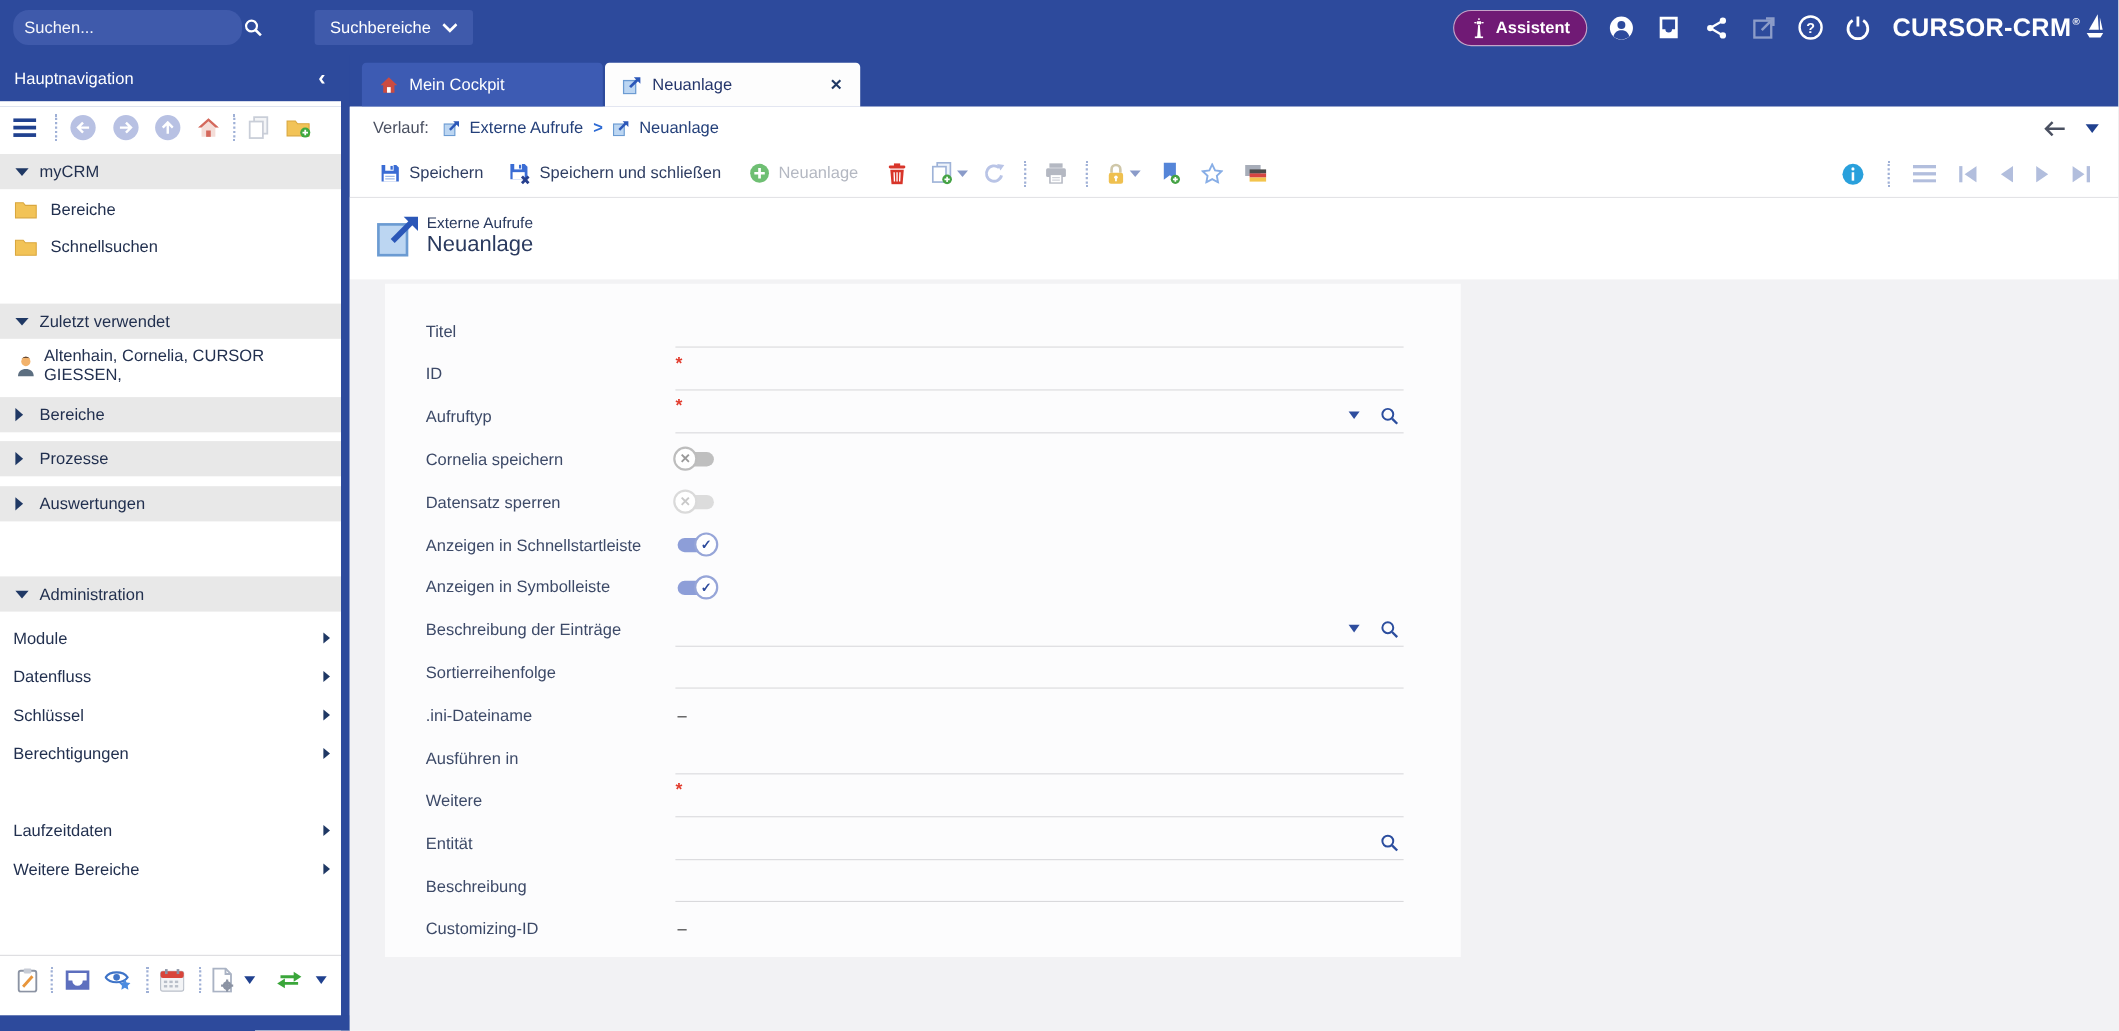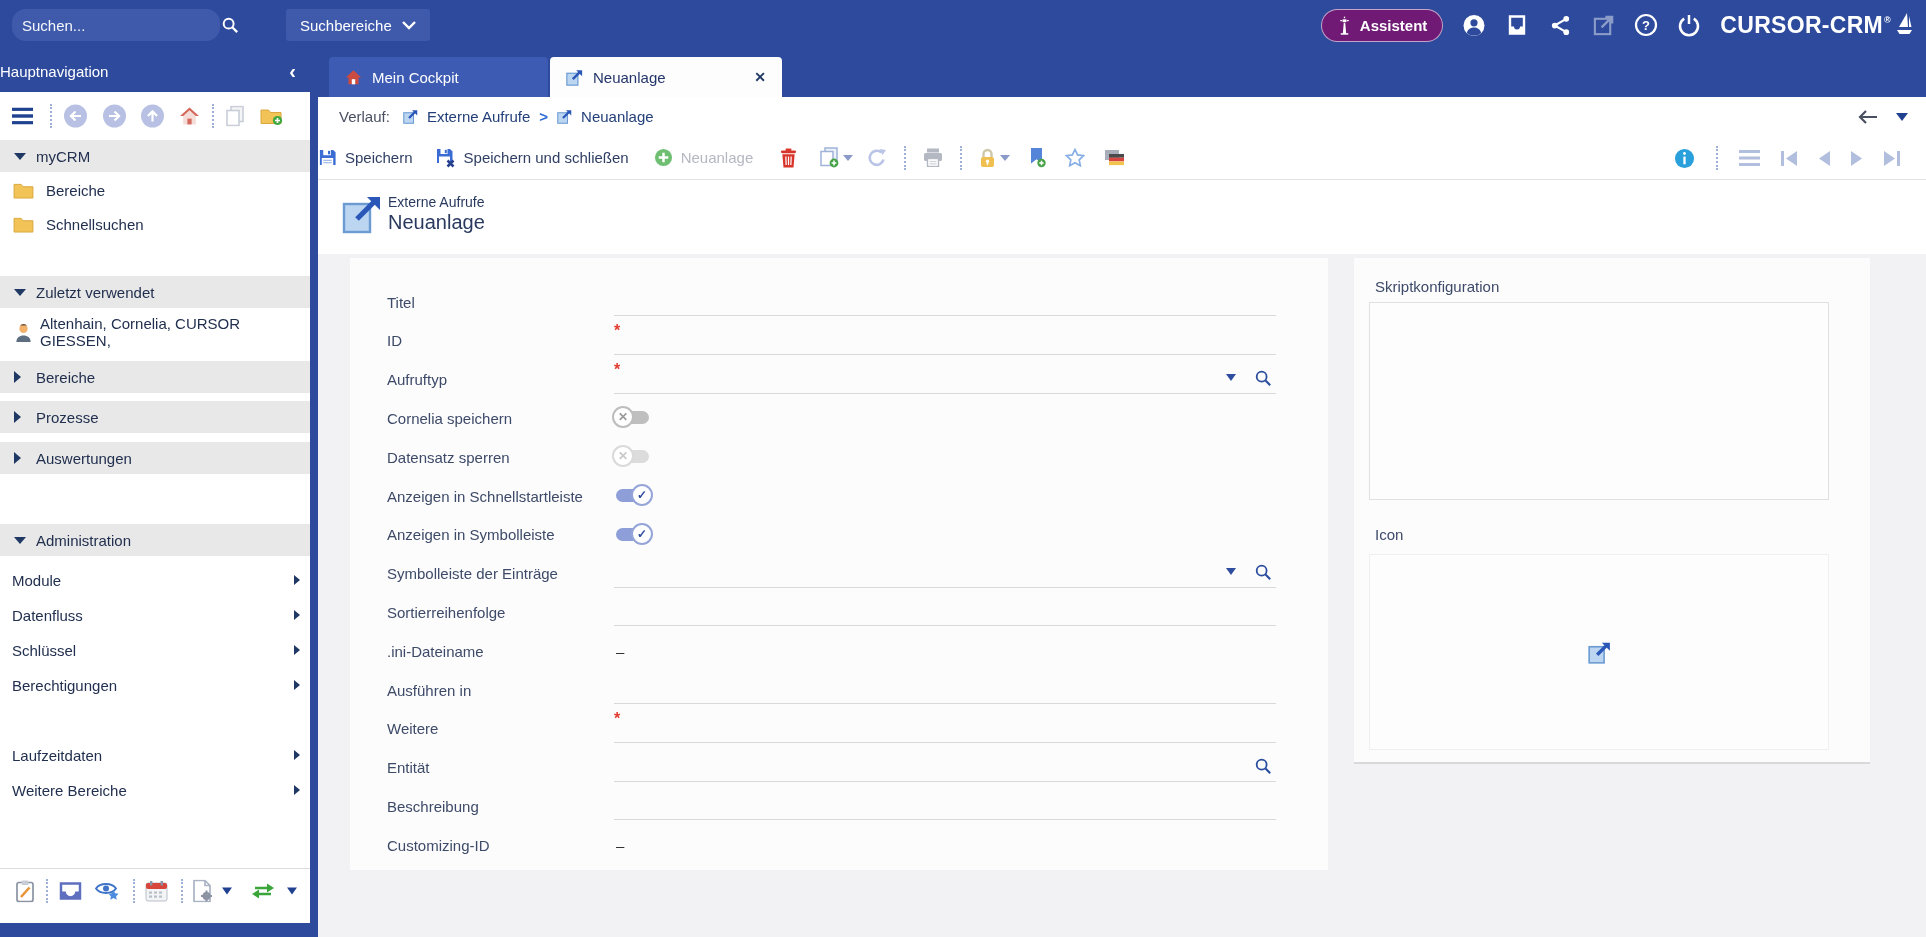--- a/index.html
+++ b/index.html
@@ -16,21 +16,21 @@
   .topbar-right { position:absolute; right:12px; top:0; height:50px; display:flex; align-items:center; gap:19px; }
   .assistant-pill { display:flex; align-items:center; gap:8px; height:33px; padding:0 15px; border:1.5px solid rgba(255,255,255,.6); border-radius:17px; background:#701a75; color:#fff; font-size:15px; font-weight:bold; cursor:pointer; }
   .tb-icon { width:24px; height:24px; display:flex; align-items:center; justify-content:center; cursor:pointer; }
   .tb-icon.dim { opacity:.45; }
   .brand { color:#fff; font-size:23px; font-weight:bold; letter-spacing:.3px; display:flex; align-items:flex-start; gap:1px; }
   .brand sup { font-size:9px; margin-top:3px; }
 
   
   .band2 { position:absolute; left:0; top:50px; width:1926px; height:47px; background:#2d4a9c; }
   .sidebar-head { position:absolute; left:0; top:0; width:310px; height:42px; color:#fff; display:flex; align-items:center; }
-  .sidebar-head .t { font-size:15px; }
+  .sidebar-head .t { margin-left:13px; font-size:15px; }
   .sidebar-head .collapse { position:absolute; right:14px; font-size:20px; font-weight:bold; cursor:pointer; line-height:1; }
   .sidebar-head-under { position:absolute; left:0; top:42px; width:310px; height:5px; background:#fff; }
   .tab { position:absolute; top:7px; height:40px; border-radius:4px 4px 0 0; display:flex; align-items:center; gap:10px; padding:0 16px; font-size:15px; cursor:pointer; }
   .tab.inactive { left:329px; width:219px; background:#3d5bb3; color:#fff; }
   .tab.active { left:550px; width:232px; background:#fdfdfd; color:#24356b; }
   .tab .close { margin-left:auto; font-weight:bold; font-size:14px; color:#1f3864; cursor:pointer; }
 
   
   .sidebar { position:absolute; left:0; top:97px; width:310px; height:826px; background:#fff; }
   .v-divider { position:absolute; left:310px; top:50px; width:8px; height:887px; background:#2d4a9c; }
@@ -55,21 +55,21 @@
   .sb-bottombar .it { position:absolute; top:50%; transform:translateY(-50%); cursor:pointer; display:flex; align-items:center; }
 
   
   .content { position:absolute; left:318px; top:97px; width:1608px; height:840px; background:#fff; }
   .crumbs { position:absolute; left:0; top:0; width:100%; height:39px; display:flex; align-items:center; padding-left:21px; gap:9px; font-size:15px; }
   .crumbs .pre { color:#4a5061; margin-right:4px; }
   .crumbs a { color:#24407a; text-decoration:none; cursor:pointer; }
   .crumbs .sep { color:#2e6bd4; font-weight:bold; }
   .crumbs-right { position:absolute; right:18px; top:0; height:39px; display:flex; align-items:center; gap:18px; }
 
-  .m-toolbar { position:absolute; left:0; top:39px; width:100%; height:44px; border-bottom:1px solid #e3e3e6; display:flex; align-items:center; }
+  .m-toolbar { position:absolute; left:0; top:39px; width:100%; height:44px; border-bottom:1px solid #e3e3e6; display:flex; align-items:center; padding-left:27px; }
   .m-toolbar .grp { display:flex; align-items:center; gap:8px; cursor:pointer; font-size:15px; color:#2f3e63; }
   .m-toolbar .grp.disabled { cursor:default; color:#b4b8c2; }
   .m-toolbar .caret { width:0; height:0; border-left:5px solid transparent; border-right:5px solid transparent; border-top:6px solid #8a9bc9; margin-left:4px; cursor:pointer; }
   .mt-right { position:absolute; right:26px; top:0; height:44px; display:flex; align-items:center; gap:21px; }
 
   .page-head { position:absolute; left:0; top:83px; width:100%; height:74px; background:#fff; }
   .page-head .big-ico { position:absolute; left:24px; top:14px; }
   .page-head .sup { position:absolute; left:70px; top:14px; font-size:14px; color:#2a3a5f; }
   .page-head .ttl { position:absolute; left:70px; top:31px; font-size:20px; color:#2a3a5f; }
 
@@ -633,21 +633,21 @@
         </div>
 
         <div class="frow" style="top:256.8px">
           <span class="lbl">Anzeigen in Symbolleiste</span>
           <span class="toggle on">
               <span class="knob">✓</span>
             </span>
         </div>
 
         <div class="frow" style="top:295.6px">
-          <span class="lbl">Symbolleiste der Einträge</span>
+          <span class="lbl">Beschreibung der Einträge</span>
           <input class="fld" style="width: 560px;" value="">
           <span class="uline"></span>
           <span class="caret"></span>
           <span class="mag">
               <svg width="18" height="18" viewBox="0 0 20 20">
                 <circle cx="8.5" cy="8.5" r="5.5" fill="none" stroke="#2b4d9e" stroke-width="2"></circle>
                 <line x1="12.8" y1="12.8" x2="18" y2="18" stroke="#2b4d9e" stroke-width="2.4"></line>
               </svg>
             </span>
         </div>
@@ -693,29 +693,17 @@
           <input class="fld" value="" style="">
           <span class="uline"></span>
         </div>
 
         <div class="frow" style="top:567.2px">
           <span class="lbl">Customizing-ID</span>
           <span class="ro">–</span>
         </div>
       </div>
 
-      <div class="card right">
-        <span class="panel-lbl" style="top:20px">Skriptkonfiguration</span>
-        <textarea class="script-box" style=""></textarea>
-        <span class="panel-lbl" style="top:268px">Icon</span>
-        <div class="icon-box">
-          <svg width="23" height="23" viewBox="0 0 20 20">
-              <rect x="1" y="5" width="13" height="14" fill="#bcd6f2" stroke="#6b9bd2" stroke-width="1.4"></rect>
-              <line x1="8" y1="12" x2="16" y2="4" stroke="#2b57b8" stroke-width="3"></line>
-              <polygon points="12,1.5 19,1.5 19,8.5" fill="#2b57b8"></polygon>
-            </svg>
-        </div>
-      </div>
 
     </div>
   </div>
 
 </div>
 
 </body></html>

